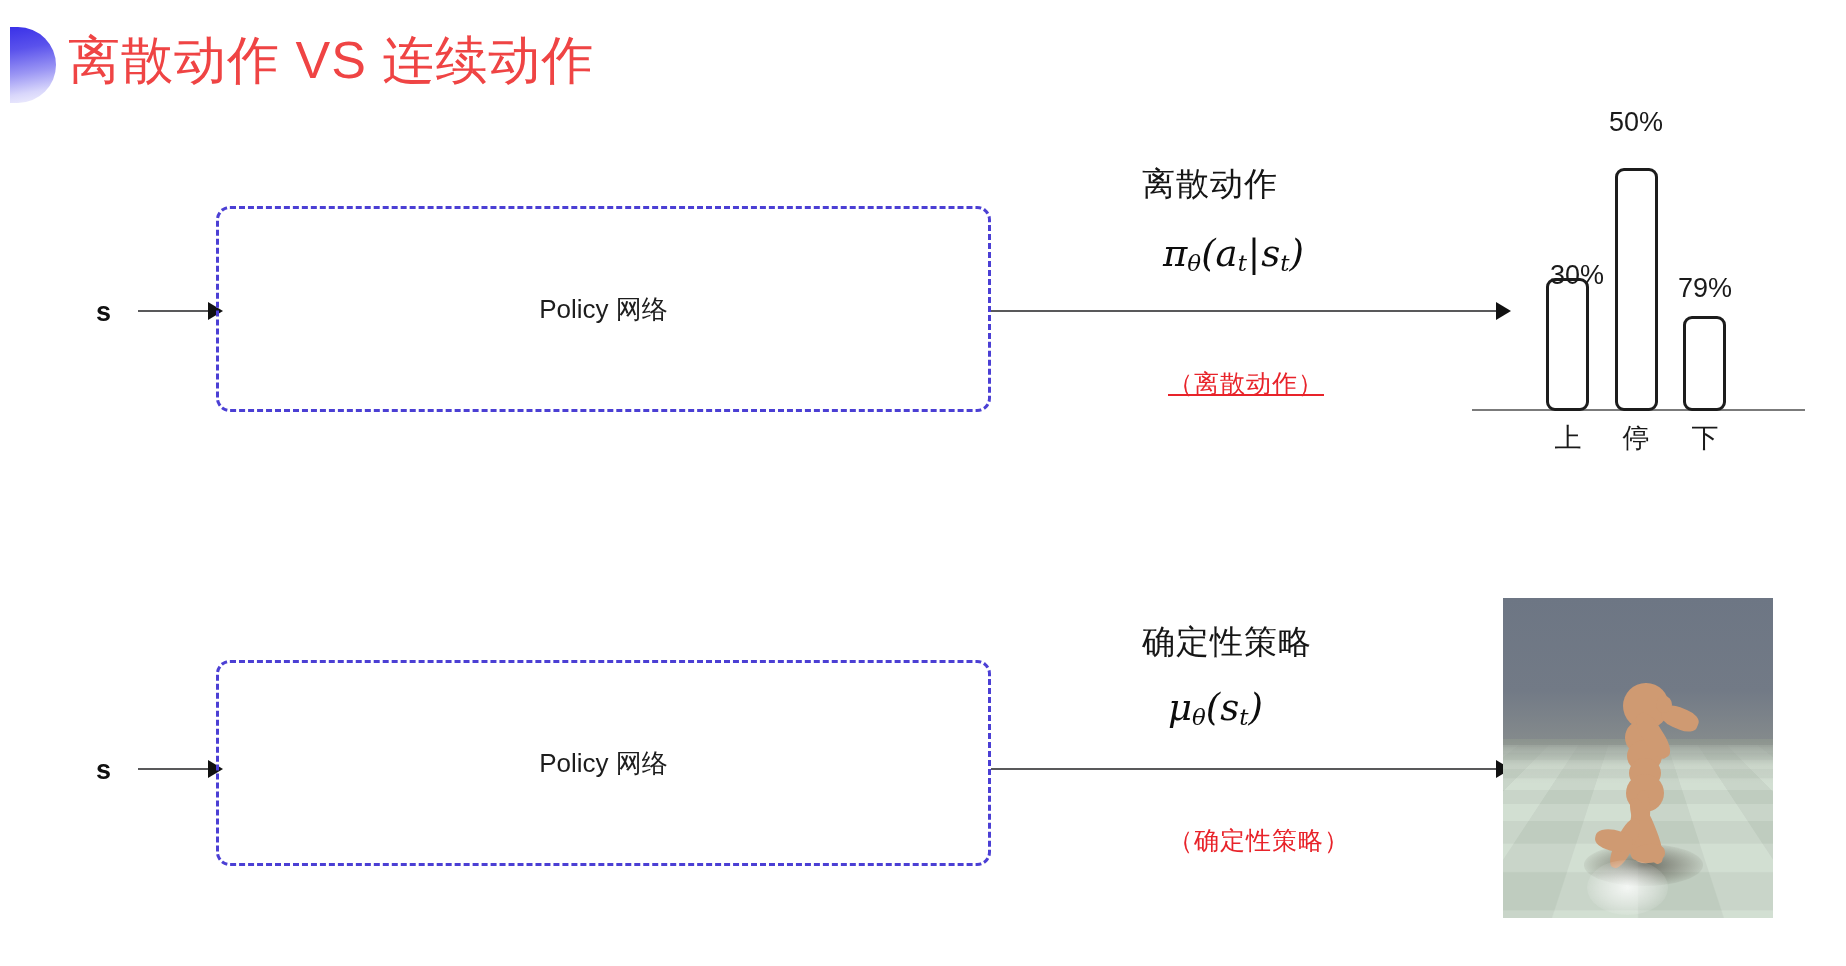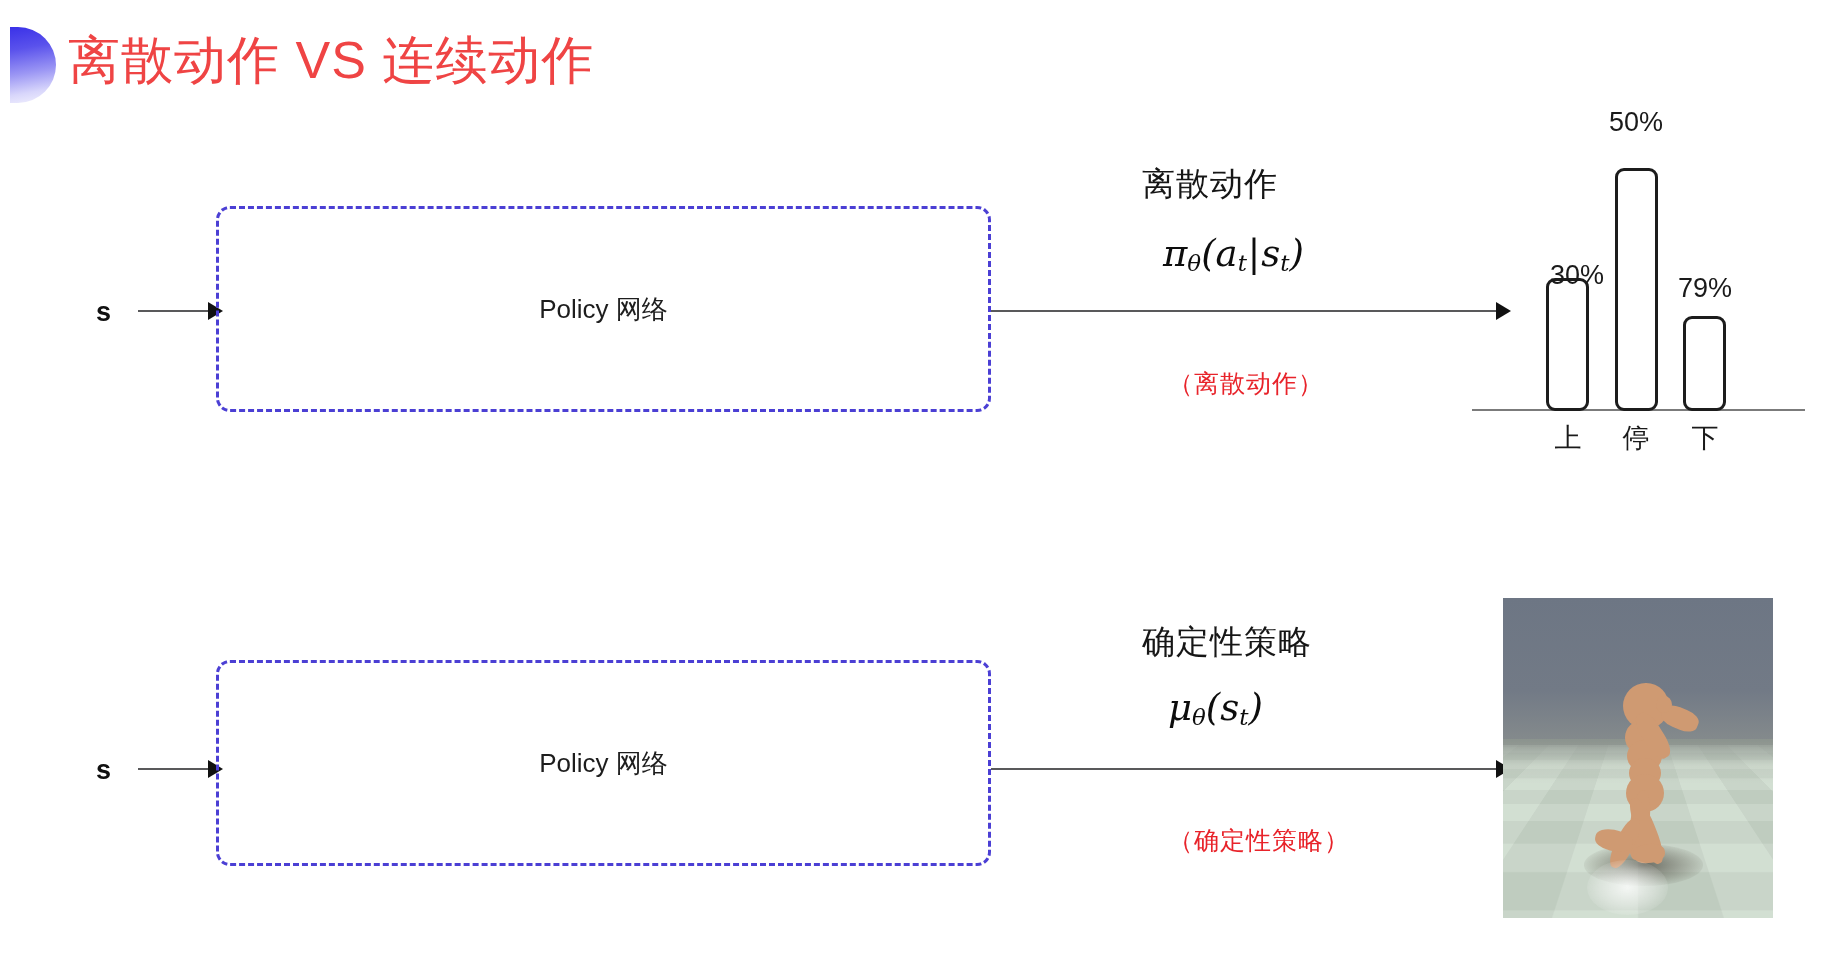--- a/index.html
+++ b/index.html
@@ -216,21 +216,21 @@
   <div class="policy-box-label">Policy 网络</div>
 </div>
 
 <div class="arrow-line" style="left:991px; top:310px; width:508px;"></div>
 <div class="arrow-head" style="left:1496px; top:302px;"></div>
 
 <div class="policy-kind" style="left:1142px; top:162px;">离散动作</div>
 <div class="policy-formula" style="left:1163px; top:232px;">
   <span>π</span><sub>θ</sub><span>(</span><span>a</span><sub>t</sub><span class="formula-bar">|</span><span>s</span><sub>t</sub><span>)</span>
 </div>
-<div class="action-note" style="left:1168px; top:367px;">（离散动作）</div>
+<div class="action-note" style="left:1168px; top:367px;text-decoration:underline;">（离散动作）</div>
 
 <div id="bar-chart" style="left:1470px; top:110px; width:340px; height:340px;">
 
   <div class="chart-baseline" style="left:2px; top:299px; width:333px;"></div>
 
   <div class="chart-bar" style="left:76px; top:168px; width:43px; height:133px;"></div>
   <div class="chart-value" style="left:65px; top:128px; width:84px;margin-top:22px;">30%</div>
   <div class="chart-cat" style="left:56px; top:310px; width:84px;">上</div>
 
   <div class="chart-bar" style="left:145px; top:58px; width:43px; height:243px;"></div>

